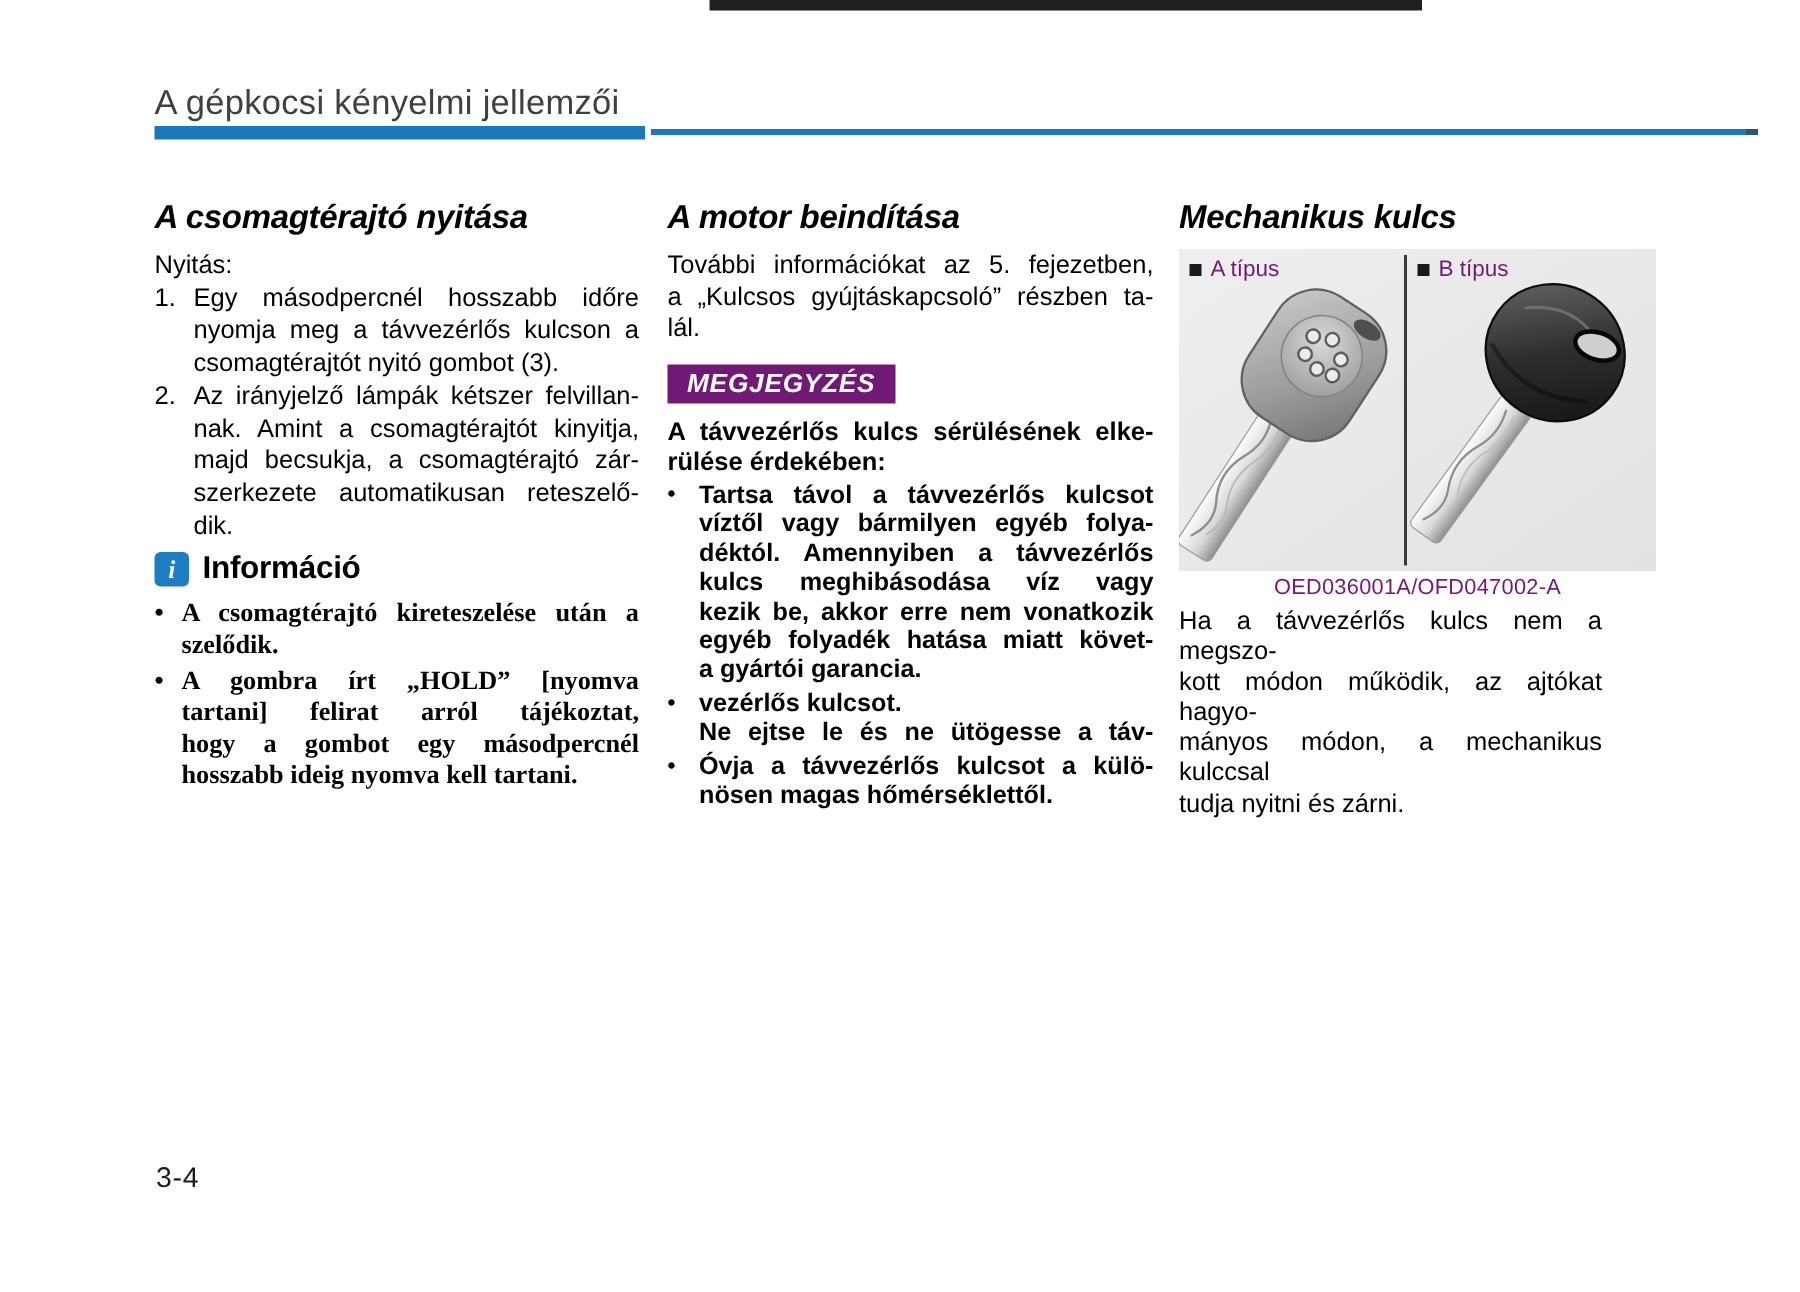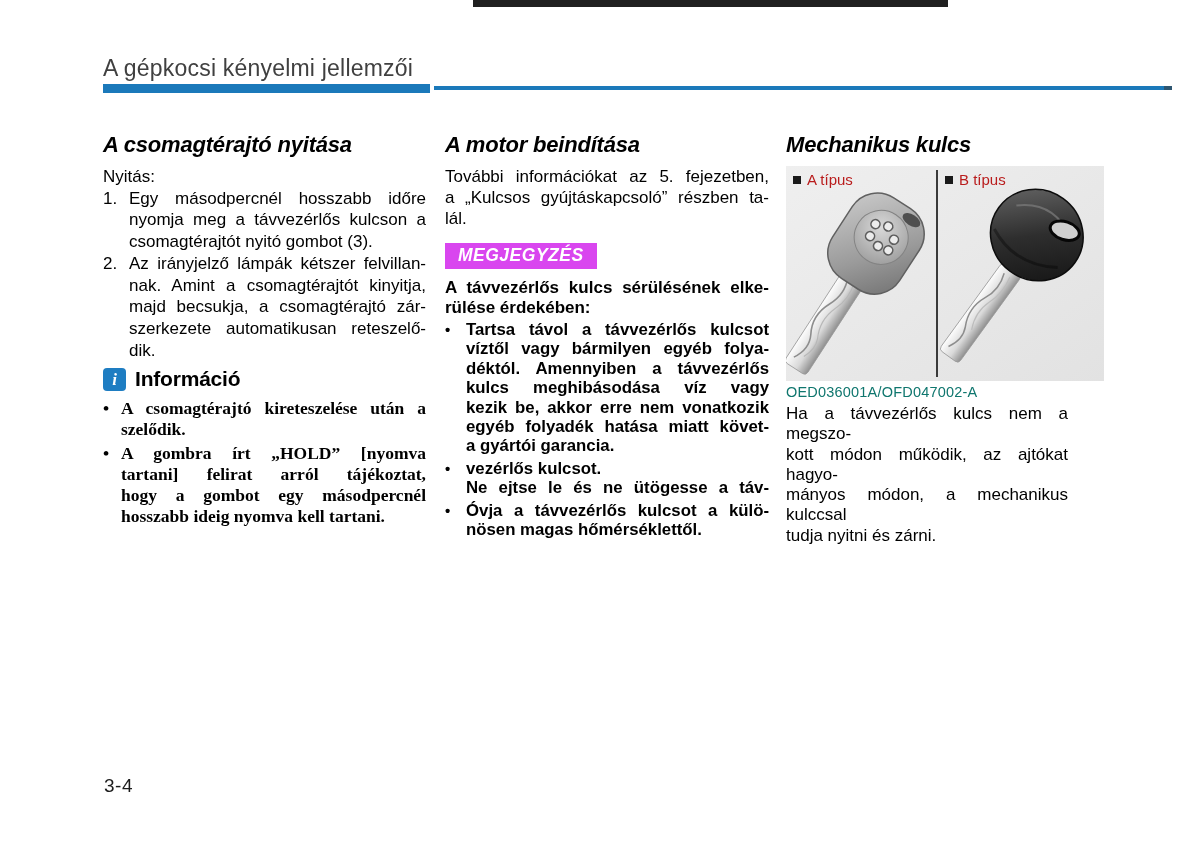--- a/index.html
+++ b/index.html
@@ -55,41 +55,41 @@
   .ibullet{
     display:flex;font-family:"Liberation Serif","DejaVu Serif",serif;
     font-weight:bold;font-size:17.5px;line-height:21px;margin-bottom:3px;
   }
   .ib-dot{flex:0 0 18px;}
   .ib-text{flex:1;}
 
   
   .col2 .para{font-size:17px;line-height:21px;margin-bottom:14px;}
   .notice-box{
-    display:inline-block;background:#d946ef;color:#fff;
+    display:inline-block;background:#701a75;color:#fff;
     font-weight:bold;font-style:italic;font-size:17.5px;line-height:21px;
     padding:2px 13px 3px 13px;letter-spacing:0.5px;
   }
   .notice-intro{font-size:17px;font-weight:bold;line-height:19.5px;margin-top:9px;margin-bottom:3px;}
   .nb{display:flex;font-size:16.8px;font-weight:bold;line-height:19.4px;margin-bottom:3px;}
   .nb-dot{flex:0 0 21px;font-size:15px;}
   .nb-text{flex:1;}
 
   
   .figure{position:relative;width:318px;height:215px;margin-top:1px;}
   .fig-label{
-    position:absolute;top:5px;font-size:15px;line-height:18px;color:#b91c1c;
+    position:absolute;top:5px;font-size:15px;line-height:18px;color:#701a75;
     display:flex;align-items:center;
   }
   .fig-label .sq{width:8px;height:8px;background:#1a1a1a;display:inline-block;margin-right:6px;}
   .fig-label.a{left:7px;}
   .fig-label.b{left:159px;}
   .fig-caption{
-    width:318px;text-align:left;font-size:14.5px;line-height:17px;
-    color:#0f766e;margin-top:3px;letter-spacing:0.2px;
+    width:318px;text-align:center;font-size:14.5px;line-height:17px;
+    color:#701a75;margin-top:3px;letter-spacing:0.2px;
   }
   .col3 .para{font-size:17px;line-height:20.3px;margin-top:3px;}
 
   .page-number{
     position:absolute;left:104px;top:775px;font-size:19px;color:#1c1c1c;letter-spacing:0.5px;
   }
 </style>
 </head>
 <body>
 

